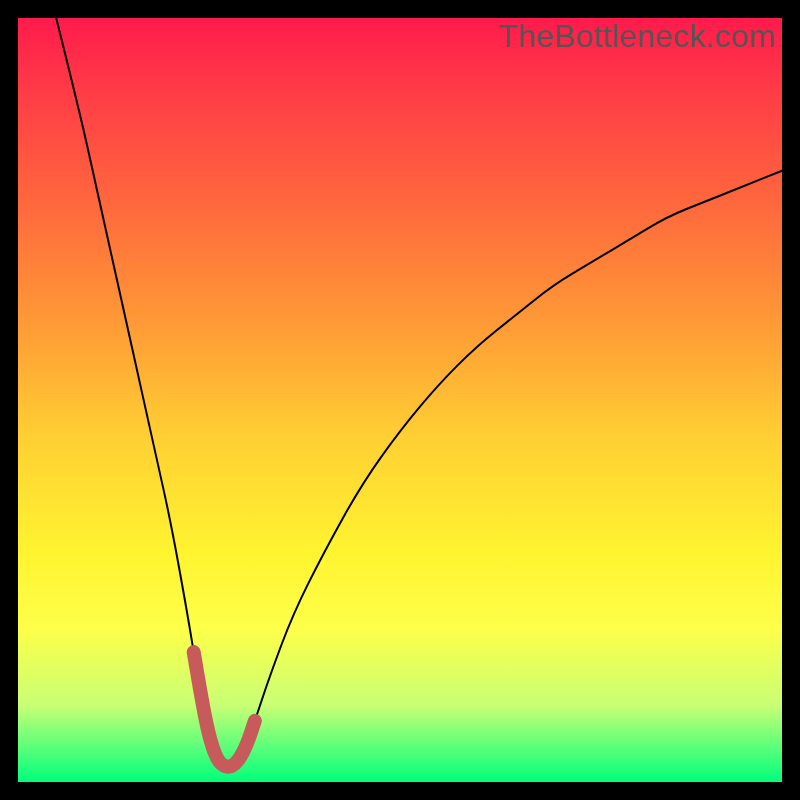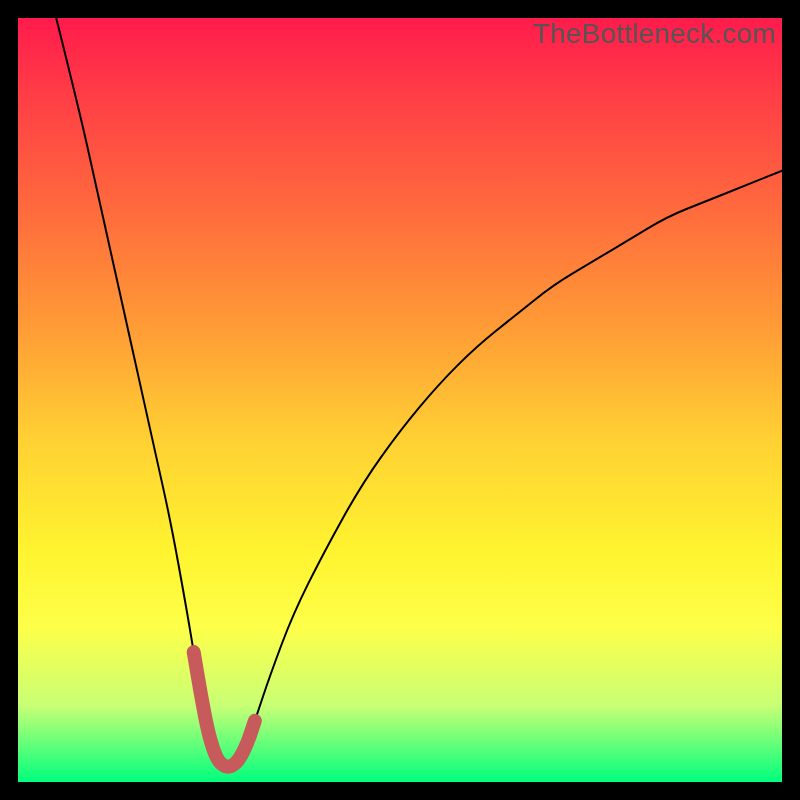--- a/index.html
+++ b/index.html
@@ -26,21 +26,21 @@
       #fff430 70%,
       #fdff4a 80%,
       #c8ff75 90%,
       #00ff7e 100%);
   }
   .attribution {
     position: absolute;
     top: 0px;
     right: 6px;
     color: #555555;
-    font-size: 28px;
+    font-size: 32px;
     font-weight: 500;
     letter-spacing: 0.2px;
     user-select: none;
   }
   svg.curve {
     position: absolute;
     left: 0;
     top: 0;
     width: 764px;
     height: 764px;

